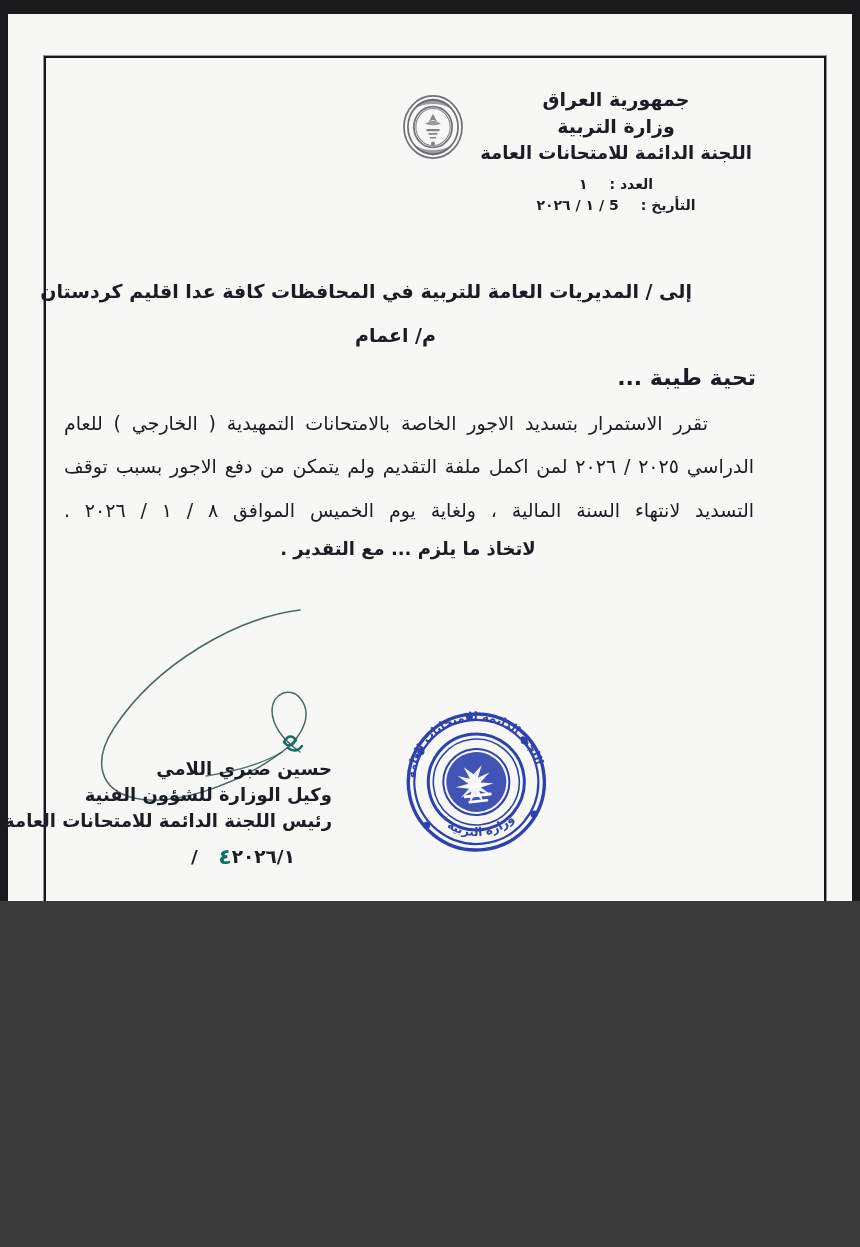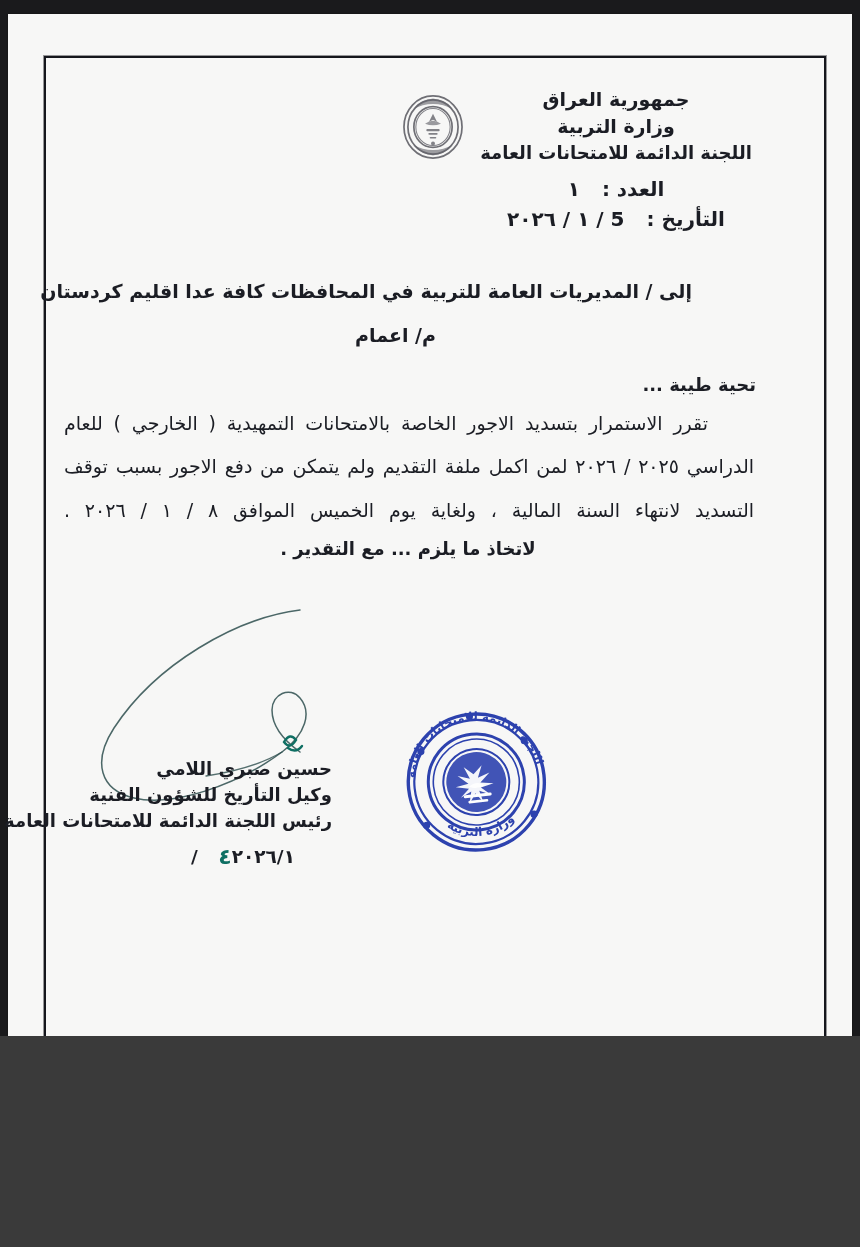--- a/index.html
+++ b/index.html
@@ -3,21 +3,21 @@
 <meta charset="utf-8">
 <style>
   html, body {
     margin: 0;
     padding: 0;
     background: #3a3a3a;
   }
   #page {
     position: relative;
     width: 860px;
-    height: 1036px;
+    height: 901px;
     overflow: hidden;
     background: #f97316;
     font-family: "DejaVu Sans", "Liberation Sans", sans-serif;
   }
   
   #scan-bg {
     position: absolute;
     inset: 0;
     background: #1a1a1c;
   }
@@ -73,21 +73,21 @@
   #letterhead .lh-line.wide { font-size: 18px; }
 
   #meta {
     position: absolute;
     right: 86px;
     top: 160px;
     width: 300px;
     line-height: 1.5;
   }
   .meta-row {
-    font-size: 20px;
+    font-size: 14px;
     font-weight: bold;
     text-align: center;
     white-space: nowrap;
   }
   .meta-row .meta-val { margin-right: 22px; letter-spacing: 1px; }
 
   
   #emblem {
     position: absolute;
     left: 392px;
@@ -112,22 +112,22 @@
     left: 0;
     top: 310px;
     text-align: center;
     font-size: 19px;
     font-weight: bold;
     padding-right: 69px;
   }
   #greeting {
     position: absolute;
     right: 96px;
-    top: 360px;
-    font-size: 18px;
+    top: 351px;
+    font-size: 22px;
     font-weight: bold;
   }
   #body-text {
     position: absolute;
     right: 98px;
     top: 388px;
     width: 690px;
     font-size: 19px;
     font-weight: normal;
     line-height: 2.28;
@@ -257,21 +257,21 @@
     <div id="closing" class="arabic">لاتخاذ ما يلزم ... مع التقدير .</div>
 
     <svg id="sig-scribble" viewBox="0 0 240 206">
       <path d="M214 8 C 150 16, 70 62, 28 126 C 6 160, 14 188, 48 196 C 86 205, 150 184, 196 150 C 220 132, 226 110, 214 96 C 204 84, 186 92, 186 108 C 186 126, 200 140, 214 150" fill="none" stroke="#2d4d4d" stroke-width="1.5" stroke-linecap="round" opacity=".85"></path>
       <path d="M196 150 C 176 162, 146 170, 120 174" fill="none" stroke="#2d4d4d" stroke-width="1.4" stroke-linecap="round" opacity=".8"></path>
       <path d="M198 140 q6 -10 12 -2 q-6 10 -12 2 Z M202 146 q8 6 14 -2" fill="none" stroke="#0f6f63" stroke-width="2.4" stroke-linecap="round"></path>
     </svg>
 
     <div id="sig-block" class="arabic">
       <div class="sig-line">حسين صبري اللامي</div>
-      <div class="sig-line">وكيل التأريخ للشؤون الفنية</div>
+      <div class="sig-line">وكيل الوزارة للشؤون الفنية</div>
       <div class="sig-line">رئيس اللجنة الدائمة للامتحانات العامة</div>
     </div>
 
     <div id="sig-date" class="arabic">
       <span class="hand-day">٤</span><span>٢٠٢٦/١ /</span>
     </div>
 
     <svg id="stamp" viewBox="0 0 160 178">
       <defs>
         <path id="arcTop" d="M 18 92 A 62 62 0 0 1 142 92"></path>

